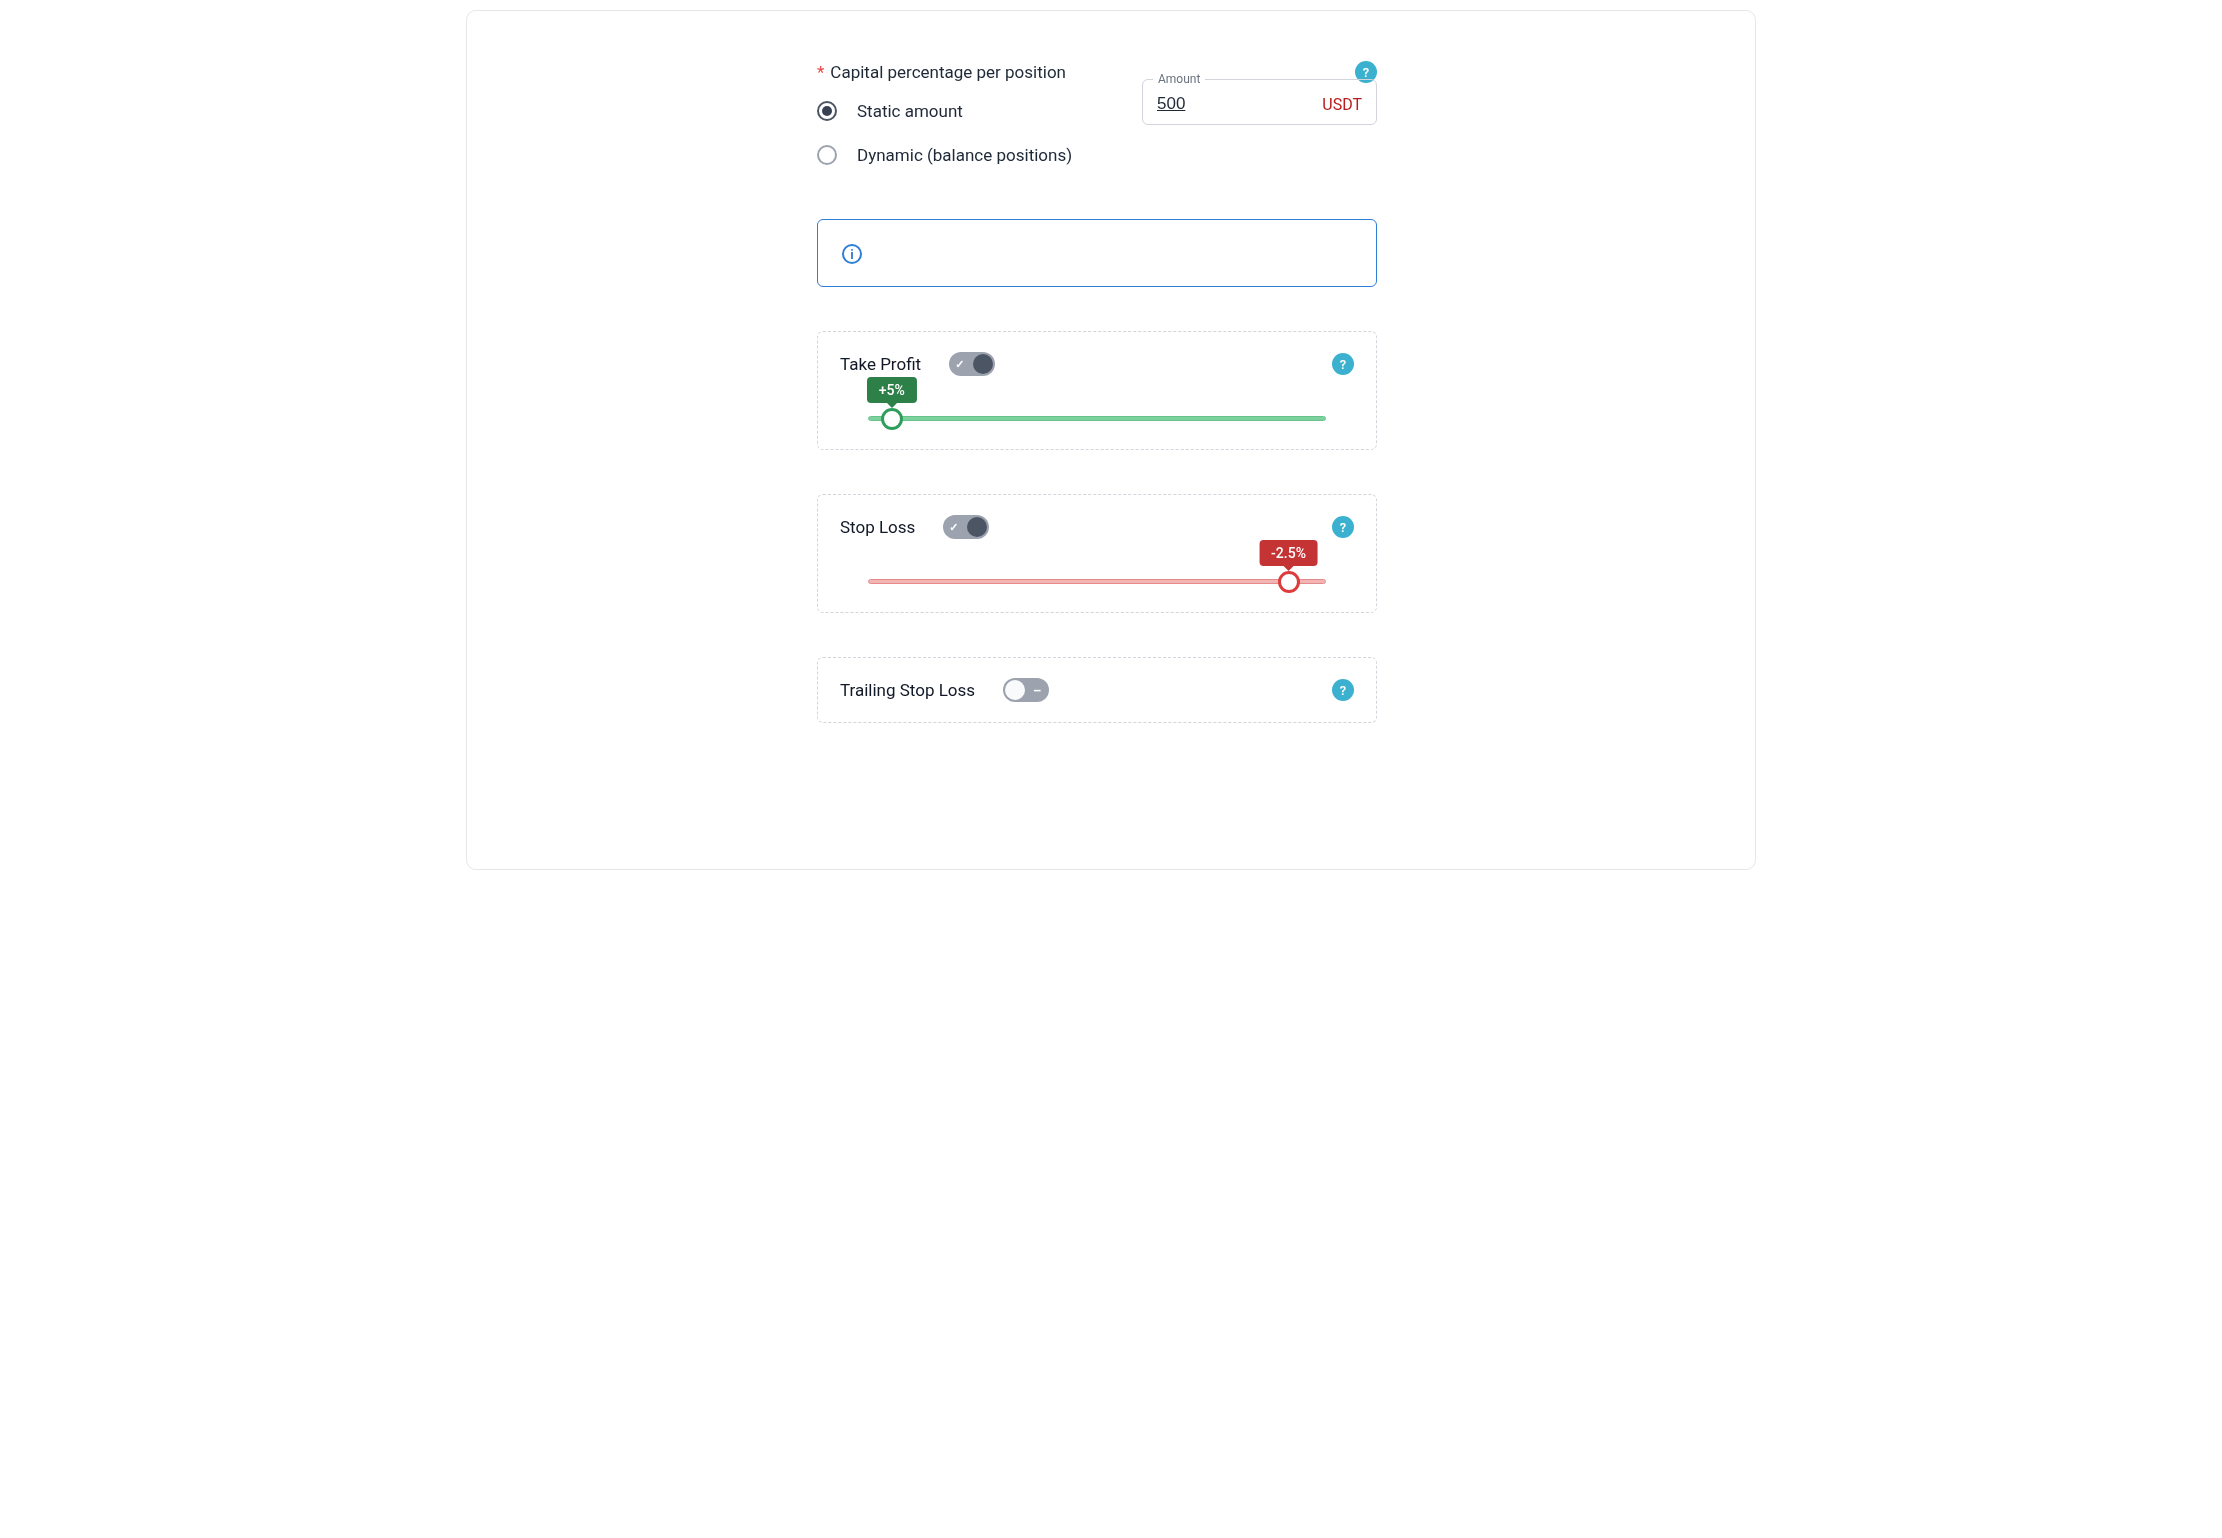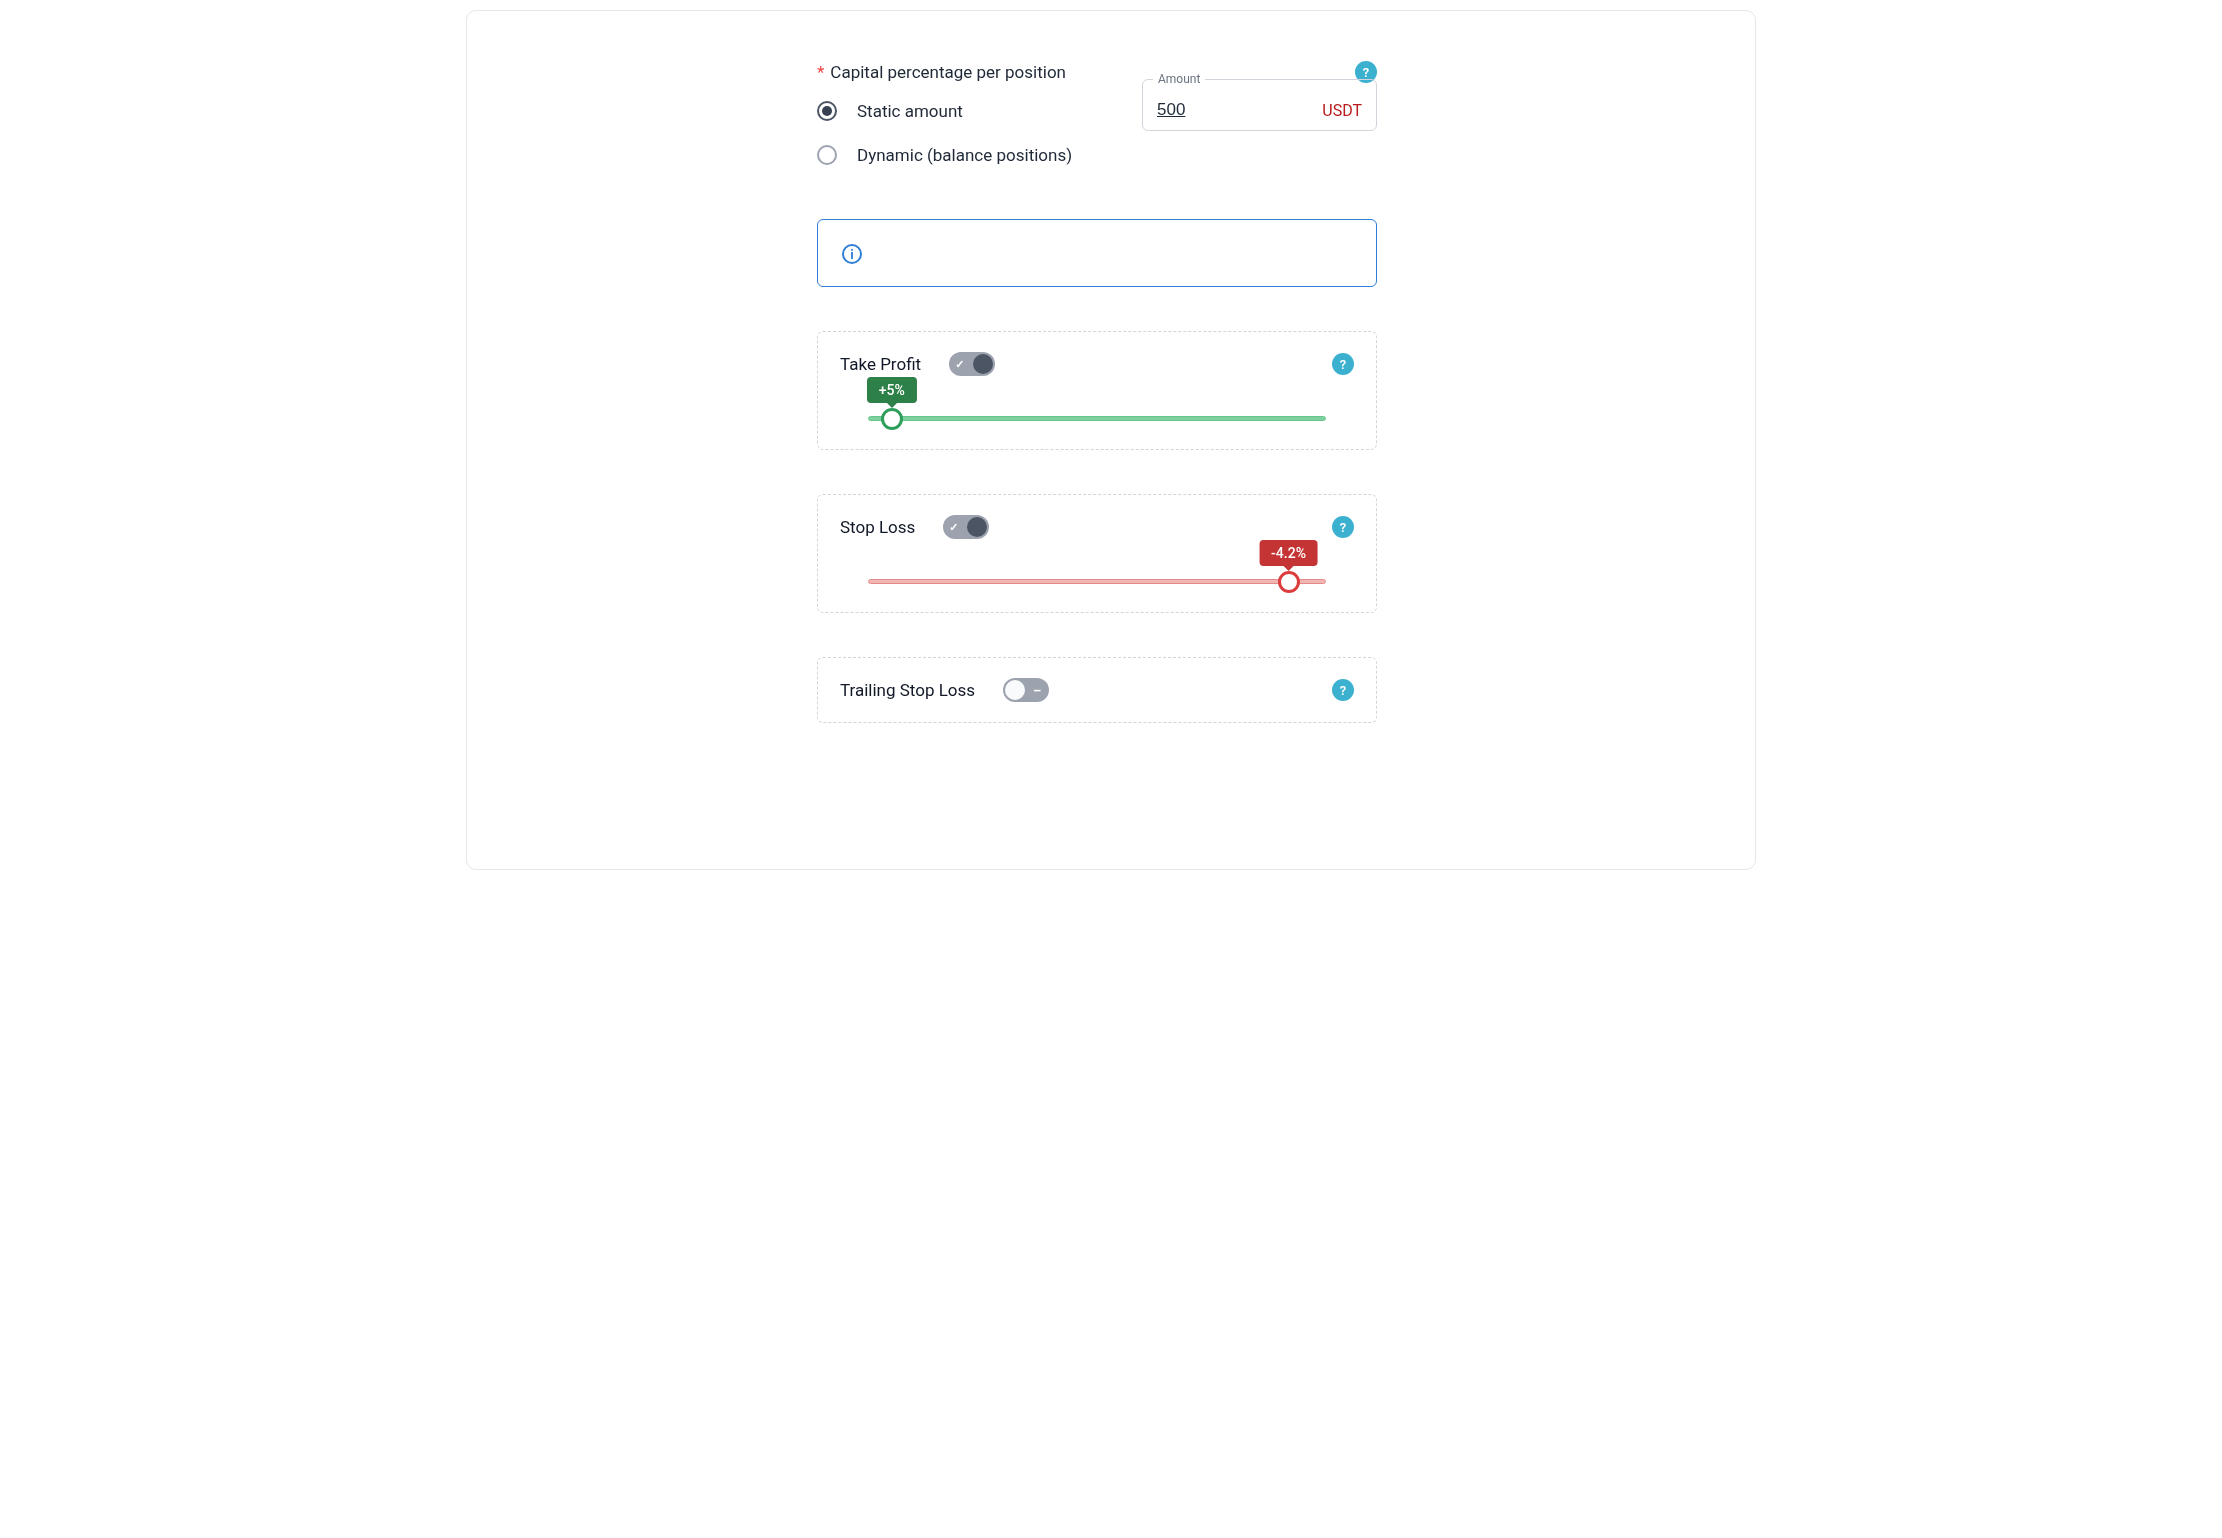--- a/index.html
+++ b/index.html
@@ -85,21 +85,21 @@
     align-items: flex-start;
     gap: 30px;
   }
   .radio-left {
     flex: 1;
   }
   .amount-field {
     position: relative;
     border: 1px solid #d1d5db;
     border-radius: 6px;
-    padding: 20px 14px 10px 14px;
+    padding: 14px 14px 10px 14px;
     width: 235px;
     display: flex;
     align-items: center;
     justify-content: space-between;
     margin-top: -4px;
   }
   .amount-field .float-label {
     position: absolute;
     top: -8px;
     left: 10px;
@@ -331,21 +331,21 @@
             <span class="check">✓</span>
             <div class="knob"></div>
           </div>
         </div>
         <div class="help-badge">
           <span>?</span>
         </div>
       </div>
       <div class="slider-wrap">
         <div class="slider-track red">
-          <div class="slider-tooltip red" style="left:92%">-4.2%</div>
+          <div class="slider-tooltip red" style="left:92%">-2.5%</div>
           <div class="slider-handle red" style="left:92%"></div>
         </div>
       </div>
     </div>
 
     <div class="dashed-card tight">
       <div class="dashed-header">
         <div class="dashed-left">
           <span class="dashed-title">Trailing Stop Loss</span>
           <div class="toggle off">

